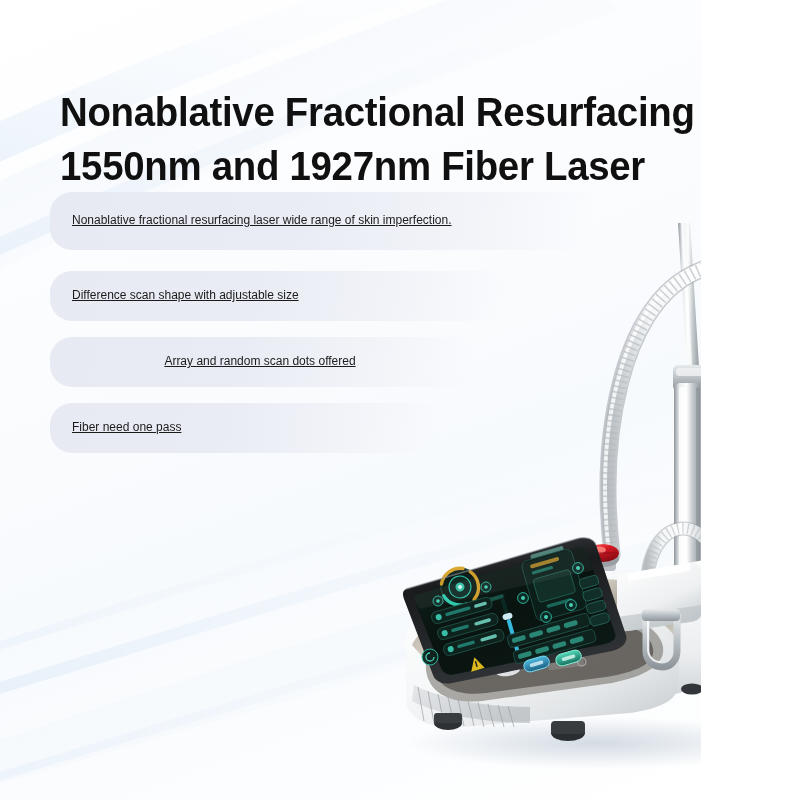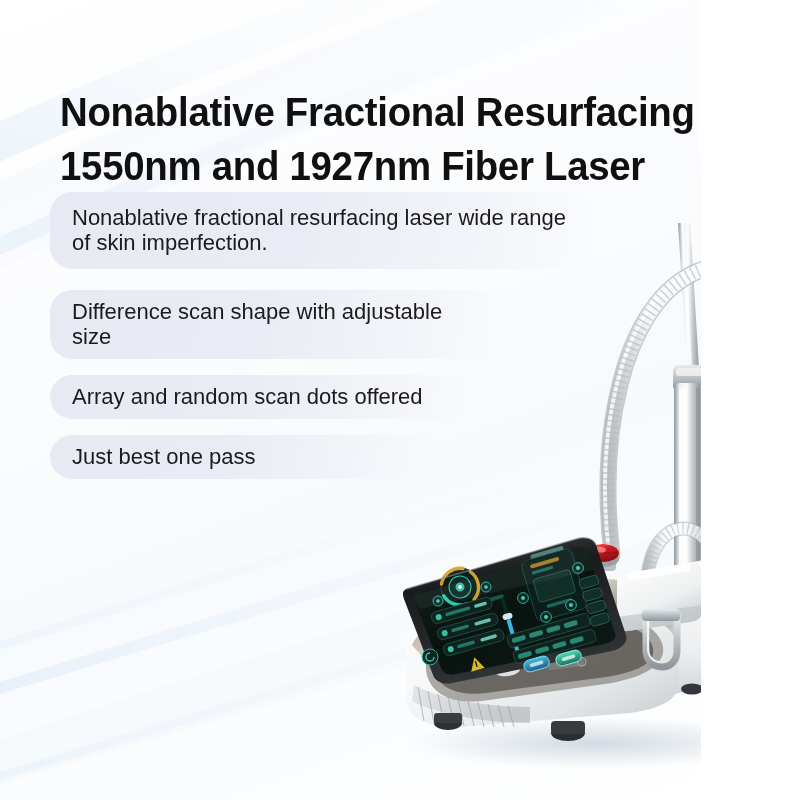--- a/index.html
+++ b/index.html
@@ -26,27 +26,28 @@
   .title .l2{display:block;}
 
   
   .cards{position:absolute;left:50px;top:192px;width:620px;}
   .card{
     background:linear-gradient(100deg,#e7eaf3 0%,#e9ecf4 45%,#f2f4f9 78%,rgba(246,248,252,0) 100%);
     border-radius:22px 10px 10px 22px;
     padding:13px 22px 14px 22px;
     margin-bottom:13px;
     color:#1b1b1b;
-    font-size:22px;line-height:25px;
+    font-size:12px;line-height:31px;
     box-sizing:border-box;
+    text-decoration:underline;
   }
   .card.c1{width:541px;}
   .card.c2{width:511px;margin-top:18px;padding-top:16px;}
   .card.c3{width:455px;margin-top:21px;padding:9px 22px 10px 22px;}
-  .card.c4{width:420px;margin-top:16px;padding:9px 22px 10px 22px;}
+  .card.c4{width:420px;margin-top:16px;padding:9px 22px 10px 22px;text-align:center;}
   .card.c5{width:385px;margin-top:16px;padding:9px 22px 10px 22px;}
 
   
   .machine{position:absolute;left:390px;top:215px;width:410px;height:560px;}
   .machine svg{display:block;}
 </style>
 </head>
 <body>
 
 <div class="stage">
@@ -88,21 +89,21 @@
     <div class="card c1">
       <span>Nonablative fractional resurfacing laser wide range of skin imperfection.</span>
     </div>
     <div class="card c3">
       <span>Difference scan shape with adjustable size</span>
     </div>
     <div class="card c4">
       <span>Array and random scan dots offered</span>
     </div>
     <div class="card c5">
-      <span>Just best one pass</span>
+      <span>Fiber need one pass</span>
     </div>
   </div>
 
   <div class="machine">
   <svg width="410" height="560" viewBox="0 0 410 560">
     <defs>
       <linearGradient id="chrome" x1="0" y1="0" x2="1" y2="0">
         <stop offset="0" stop-color="#8f969c"></stop>
         <stop offset="0.18" stop-color="#e9ecee"></stop>
         <stop offset="0.42" stop-color="#fdfdfd"></stop>

